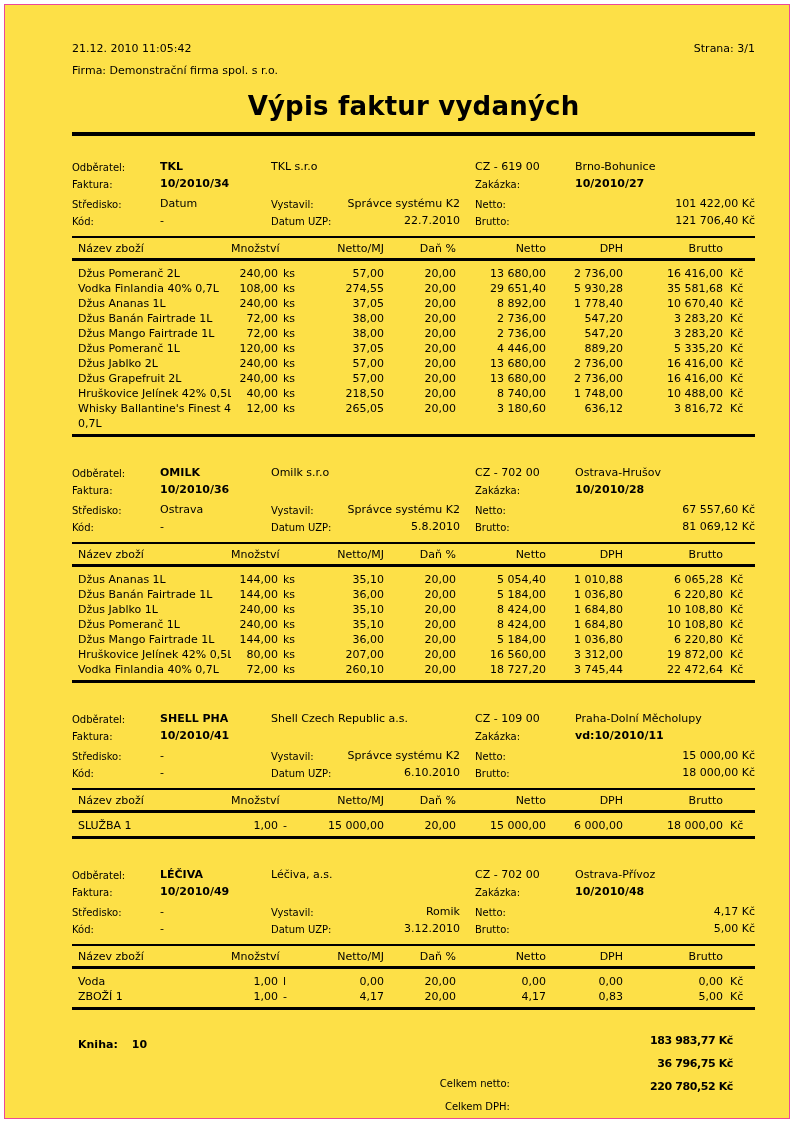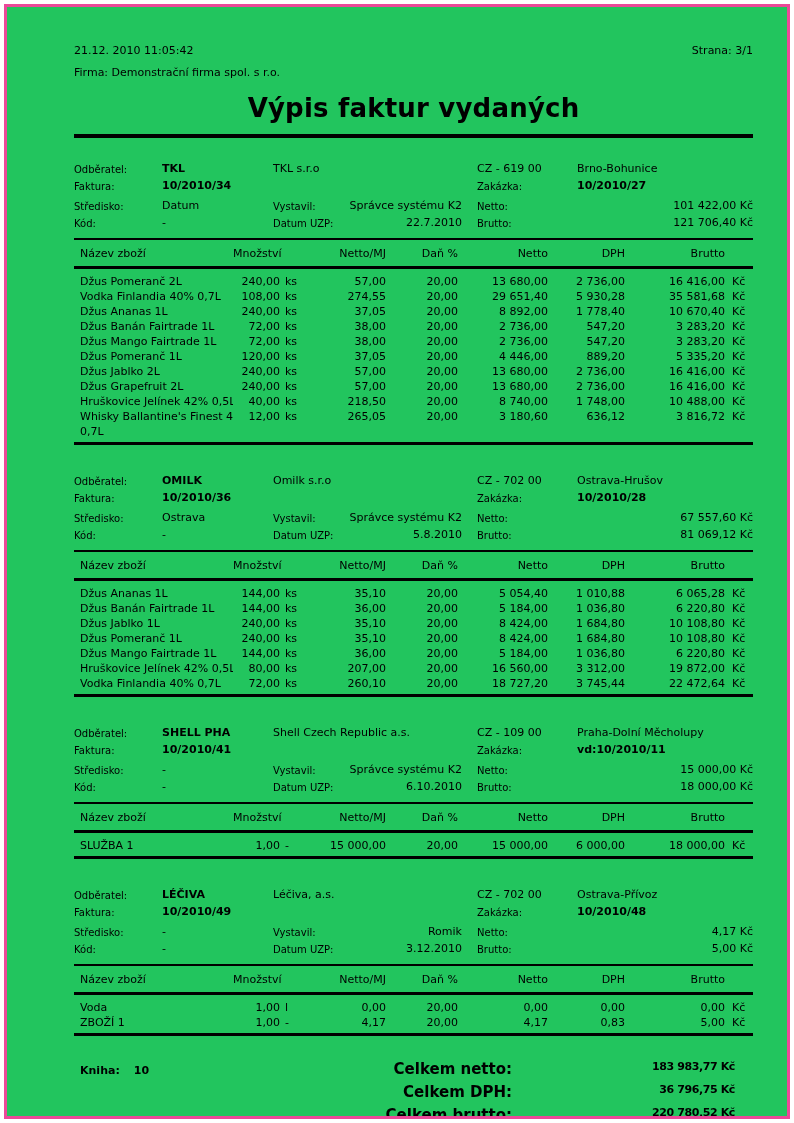--- a/index.html
+++ b/index.html
@@ -1,18 +1,18 @@
 <!DOCTYPE html>
 <html><head>
 <meta charset="utf-8">
 <style>
   * { margin:0; padding:0; box-sizing:border-box; }
   html,body { width:794px; height:1123px; background:#fff; }
   body { font-family:"DejaVu Sans","Liberation Sans",sans-serif; color:#000; position:relative; }
-  .page { position:absolute; inset:4px; border:3px solid #ec4899; background:#22c55e; overflow:hidden; }
+  .page { position:absolute; inset:4px; border:1px solid #ec4899; background:#fde047; overflow:hidden; }
   .content { padding:36px 34px 0 67px; }
 
   
   .hdr-row1 { display:flex; justify-content:space-between; font-size:11px; line-height:15px; }
   .company-line { font-size:11px; line-height:15px; margin-top:7px; }
   .report-title { font-size:26px; font-weight:700; text-align:center; margin-top:13px; letter-spacing:0.2px; }
   .rule { background:#000; width:100%; }
   .rule.title-rule { height:4px; margin-top:11px; }
   .rule.thin { height:2px; }
   .rule.mid { height:3px; }
@@ -24,37 +24,37 @@
   .info-row.gap { margin-top:3px; }
   .lab { font-size:10px; padding-top:1px; }
   .c5 { padding-left:15px; }
   .bold { font-weight:700; }
   .ralign { text-align:right; }
   .company-cell { grid-column:3 / span 2; }
 
   
   .rule.above-thead { margin-top:6px; }
   .thead { display:grid; grid-template-columns:159px 47px 30px 76px 72px 90px 77px 100px 1fr;
-           font-size:11px; height:26px; align-items:center; }
+           font-size:11px; height:20px; align-items:center; }
   .trow  { display:grid; grid-template-columns:159px 47px 30px 76px 72px 90px 77px 100px 1fr;
            font-size:11px; line-height:15px; }
   .rows { padding-top:5px; padding-bottom:3px; }
   .cell-name { padding-left:6px; overflow:hidden; white-space:nowrap; }
   .cell-name .n2 { display:block; }
   .cell-name .n2:empty { display:none; }
   .cell-unit, .cell-kc { text-align:left; padding-left:5px; }
   .cell-kc { padding-left:7px; }
   .num { text-align:right; }
 
   
   .footer { margin-top:24px; position:relative; }
   .kniha { position:absolute; left:6px; top:4px; font-size:11px; font-weight:700; }
   .kniha .kv { margin-left:14px; }
   .total-row { display:grid; grid-template-columns:438px 223px; height:23px; font-size:11px; }
-  .total-row .tlabel { text-align:right; font-weight:700; font-size:15px; }
+  .total-row .tlabel { text-align:right; font-weight:400; font-size:10px;margin-top:44px; }
   .total-row .tvalue { text-align:right; font-weight:700; letter-spacing:-0.4px; }
 </style>
 </head>
 <body>
 
 <div class="page">
   <div class="content">
 
     <div class="hdr-row1">
       <span>21.12. 2010  11:05:42</span>

